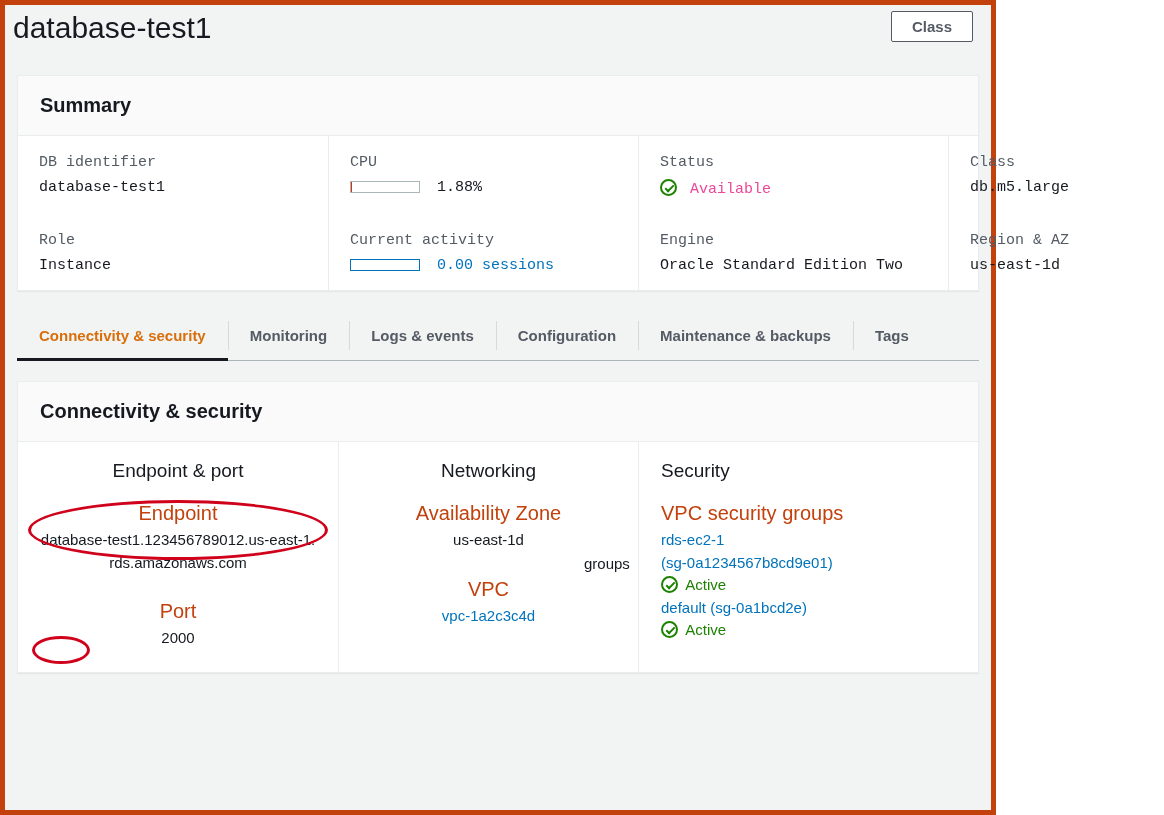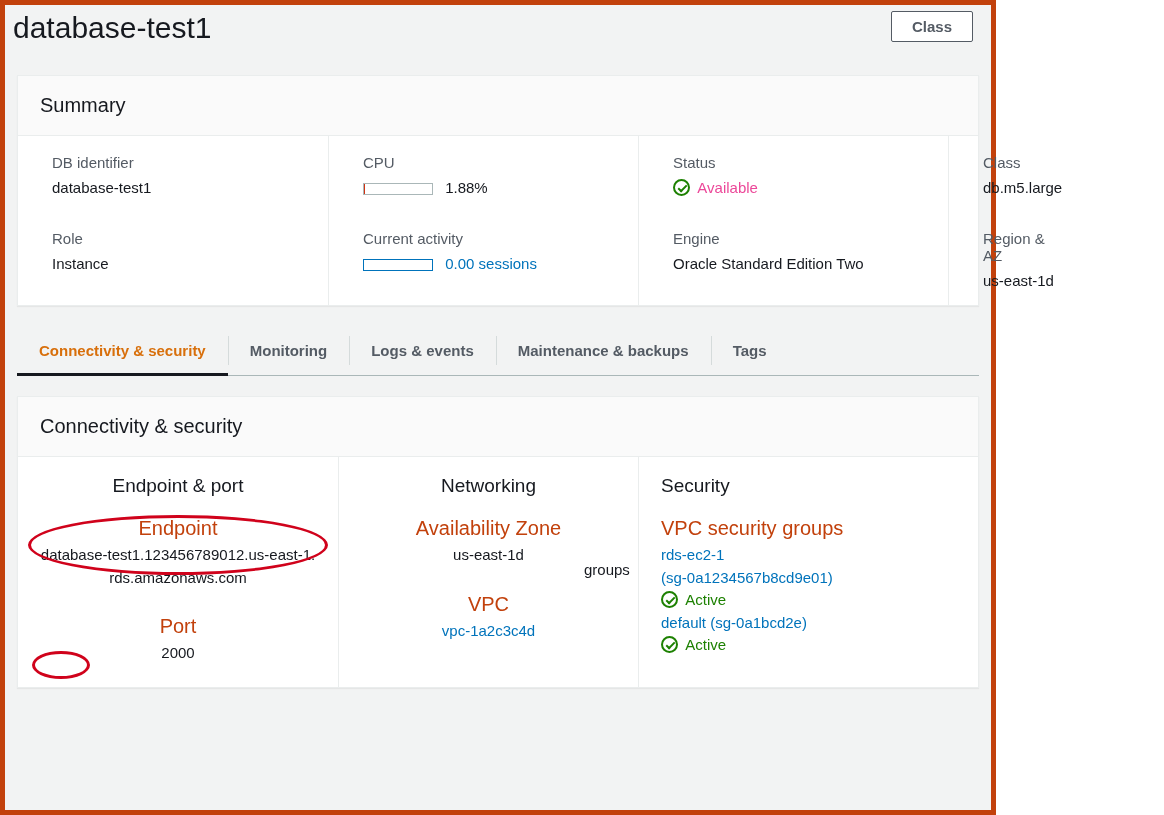--- a/index.html
+++ b/index.html
@@ -49,32 +49,33 @@
     box-shadow:0 1px 1px rgba(0,0,0,0.05);
   }
   .panel-head {
     padding:18px 22px;
     border-bottom:1px solid #eaeded;
     background:#fafafa;
   }
   .panel-head h2 {
     margin:0;
     font-size:20px;
-    font-weight:400;
+    font-weight:700;
     color:#16191f;
   }
   .panel-body { padding:0; }
 
   
   .summary-grid {
     display:grid;
     grid-template-columns: 310px 310px 310px 1fr;
   }
   .summary-cell {
-    padding:18px 22px 16px 34px;
+    padding:18px 22px 16px 21px;
+    font-family:Liberation Mono, monospace;
   }
   .summary-cell.bl { border-left:1px solid #eaeded; }
   .label {
     font-size:15px;
     color:#545b64;
     margin-bottom:8px;
   }
   .value {
     font-size:15px;
     color:#16191f;
@@ -192,21 +193,21 @@
     left:10px; top:58px;
   }
   .circ.small {
     width:58px; height:28px;
     border-radius:50% / 50%;
     left:14px; top:194px;
   }
 
   .floating-groups {
     position:absolute;
-    left:-55px; top:104px;
+    left:-55px; top:113px;
     font-size:15px;
     color:#16191f;
   }
 </style>
 </head>
 <body>
 
 <div class="outer">
 
   <div class="page-head">
@@ -264,20 +265,21 @@
           <div class="value">us-east-1d</div>
         </div>
       </div>
     </div>
   </div>
 
   <div class="tabs">
     <div class="tab active">Connectivity &amp; security</div>
     <div class="tab">Monitoring</div>
     <div class="tab">Logs &amp; events</div>
+    <div class="tab">Configuration</div>
     <div class="tab">Maintenance &amp; backups</div>
     <div class="tab">Tags</div>
   </div>
 
   <div class="panel" style="margin-top:20px;">
     <div class="panel-head">
       <h2>Connectivity &amp; security</h2>
     </div>
     <div class="panel-body">
       <div class="conn-grid">

